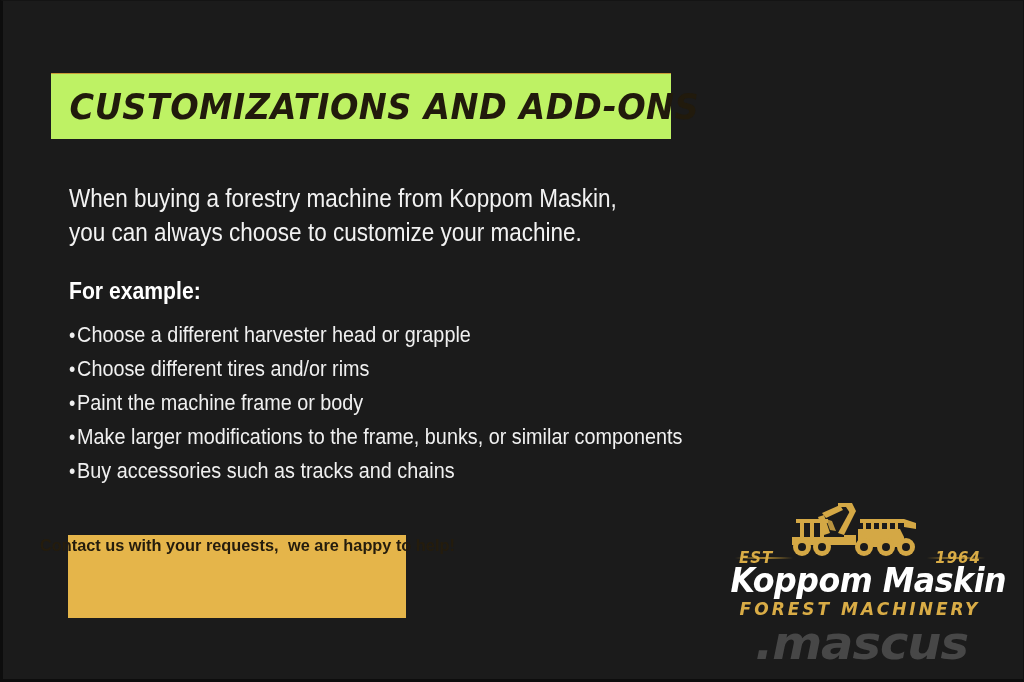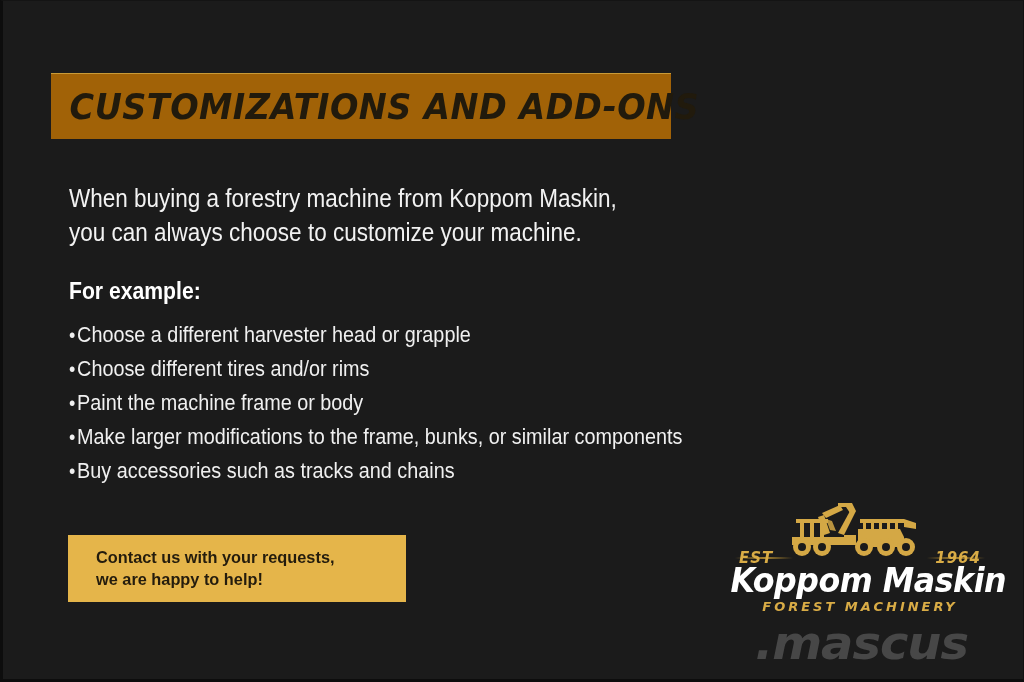--- a/index.html
+++ b/index.html
@@ -22,21 +22,21 @@
     border-top: 1px solid #141414;
   }
 
   
   .title-banner {
     position: absolute;
     left: 48px;
     top: 72px;
     width: 620px;
     height: 66px;
-    background: #a16207;
+    background: #bef264;
     display: flex;
     align-items: center;
     box-shadow: 0 1px 0 #c99b37 inset;
   }
 
   .title-text {
     color: #211a0c;
     font-family: "DejaVu Sans", sans-serif;
     font-size: 36px;
     font-weight: bold;
@@ -102,24 +102,24 @@
     margin-right: 2px;
     color: #f0f0f0;
   }
 
   
   .contact-box {
     position: absolute;
     left: 65px;
     top: 534px;
     width: 338px;
-    height: 67px;
+    height: 83px;
     background: #e5b54a;
     display: flex;
-    flex-direction: column;
+    flex-direction: row;
     justify-content: center;
     padding-left: 28px;
     box-sizing: border-box;
   }
 
   .contact-line {
     color: #241c0d;
     font-size: 17px;
     font-weight: bold;
     line-height: 22px;
@@ -194,21 +194,21 @@
     white-space: nowrap;
   }
 
   .logo-tagline {
     position: absolute;
     top: 100px;
     left: 0;
     width: 100%;
     text-align: center;
     color: #d9ac46;
-    font-size: 13px;
+    font-size: 17px;
     font-weight: bold;
     font-style: italic;
     letter-spacing: 3px;
     font-family: "DejaVu Sans", sans-serif;
     white-space: nowrap;
   }
 
   
   .mascus {
     position: absolute;

